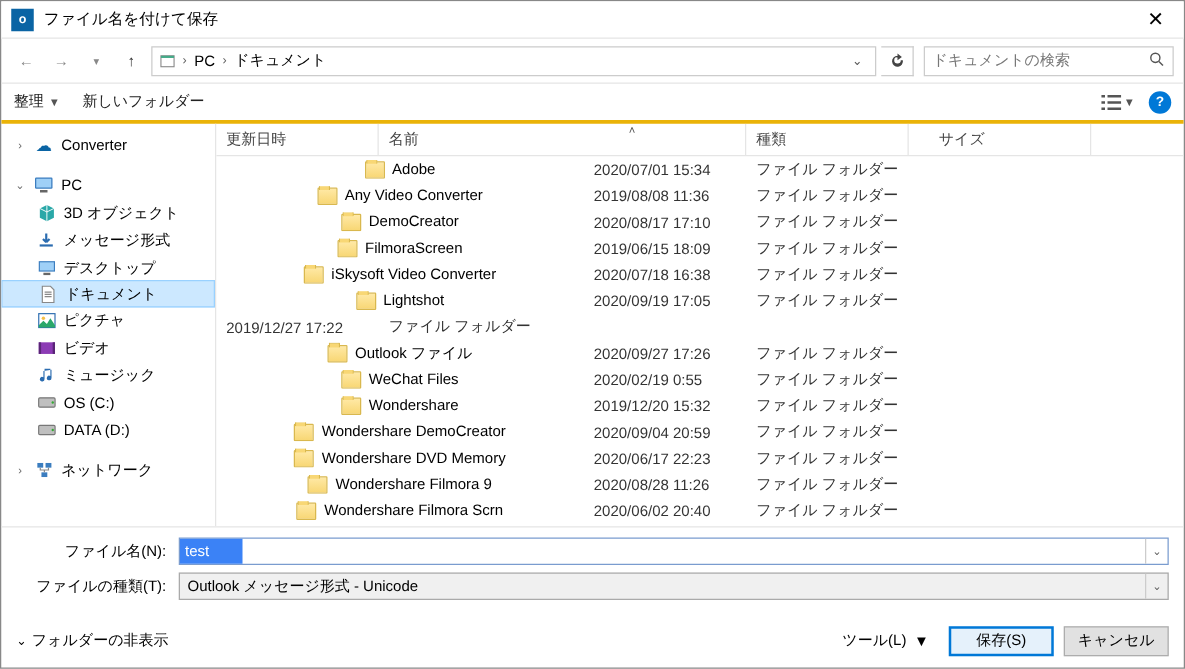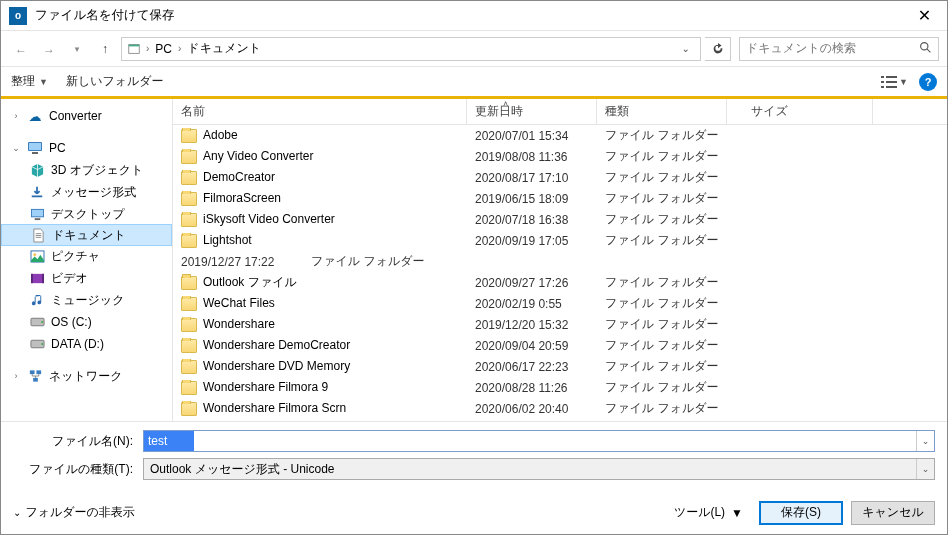--- a/index.html
+++ b/index.html
@@ -169,21 +169,21 @@
   border-radius: 1px;
   position: relative;
 }
 .folder-icon::before {
   content:"";
   position:absolute; top:-3px; left:0;
   width:7px; height:3px;
   background:#f8d775; border:1px solid #d9b84e; border-bottom:none;
   border-radius:1px 1px 0 0;
 }
-.cell.name { width: 294px; }
+.cell.name { width: 294px; text-align: center; }
 .cell.date { width: 130px; color: #333; }
 .cell.type { width: 130px; color: #333; }
 .cell.size { width: 130px; }
 
 .bottom {
   border-top: 1px solid #e5e5e5;
   padding: 8px 12px 10px 12px;
 }
 .field-row {
   display: flex; align-items: center;
@@ -414,25 +414,25 @@
             <rect x="5.5" y="9" width="5" height="4" fill="#3b7dbf"></rect>
             <path d="M4.5 5v2h7V5M8 7v2" stroke="#888" fill="none"></path>
           </svg>
       </span>
       <span>ネットワーク</span>
     </div>
   </div>
 
   <div class="filelist">
     <div class="fl-header">
+      <div class="col col-date">
+          <span>更新日時</span>
+        </div>
       <div class="col col-name">
           <span>名前</span>
-        </div>
-      <div class="col col-date">
-          <span>更新日時</span>
         </div>
       <div class="col col-type">
           <span>種類</span>
         </div>
       <div class="col col-size">
           <span>サイズ</span>
         </div>
       <span class="sort-ind">˄</span>
     </div>
     <div class="fl-body" id="fl-body">

